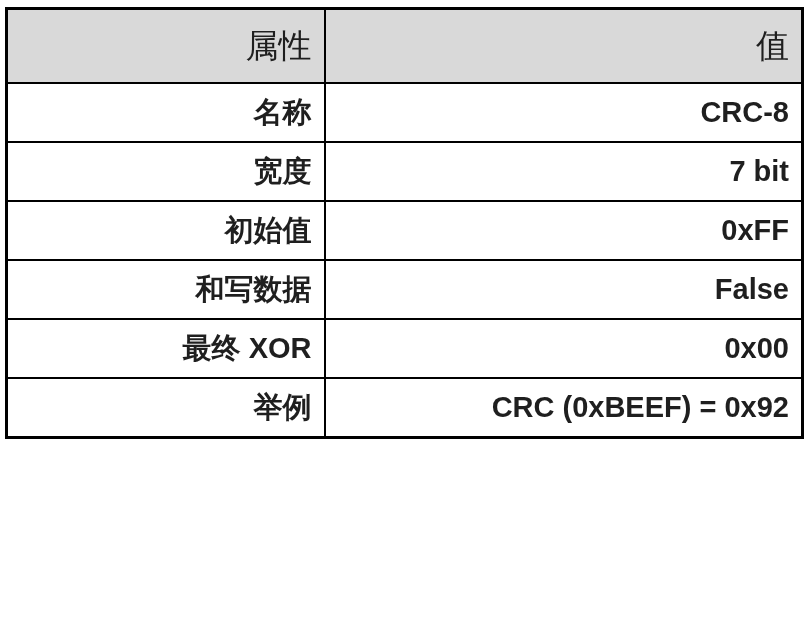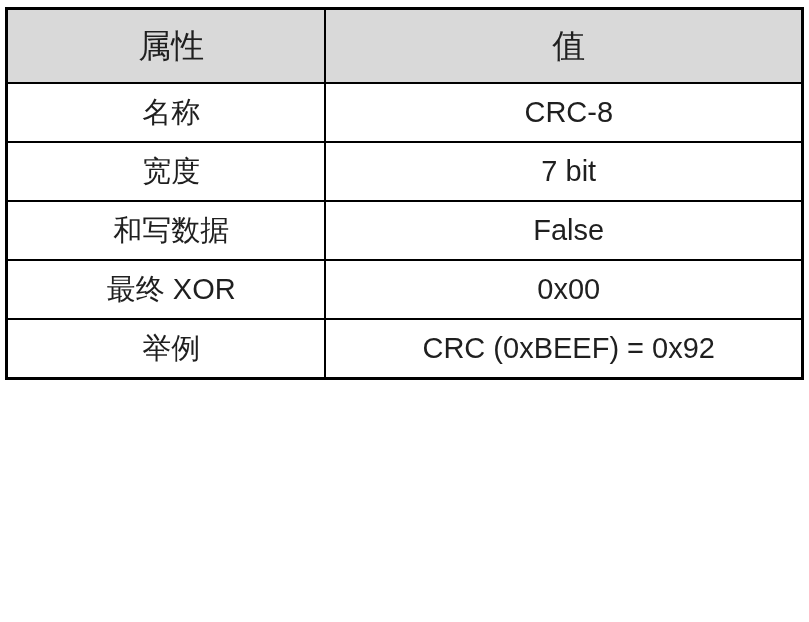--- a/index.html
+++ b/index.html
@@ -21,36 +21,36 @@
     top: 7px;
     width: 796px;
     border-collapse: collapse;
     table-layout: fixed;
     border: 3px solid var(--border, #000000);
     color: var(--text, #1f1f1f);
   }
   table.crc-table th,
   table.crc-table td {
     border: 2px solid var(--border, #000000);
-    text-align: center;
+    text-align: right;
     vertical-align: middle;
-    padding: 0 0 0 11px;
+    padding: 0 12px 0 11px;
     overflow: hidden;
     white-space: nowrap;
   }
   table.crc-table th {
     height: 72px;
     background: var(--header-bg, #d9d9d9);
     font-size: 33px;
     font-weight: 400;
   }
   table.crc-table td {
     height: 57px;
     font-size: 29px;
-    font-weight: 400;
+    font-weight: 700;
     background: #ffffff;
   }
   col.col-attr { width: 318px; }
   col.col-value { width: 478px; }
   .sup {
     font-size: 0.62em;
     position: relative;
     top: -0.45em;
   }
 </style>
@@ -72,20 +72,24 @@
     <tbody>
       <tr>
         <td>名称</td>
         <td>CRC-8</td>
       </tr>
       <tr>
         <td>宽度</td>
         <td>7 bit</td>
       </tr>
       <tr>
+        <td>初始值</td>
+        <td>0xFF</td>
+      </tr>
+      <tr>
         <td>和写数据</td>
         <td>False</td>
       </tr>
       <tr>
         <td>最终 XOR</td>
         <td>0x00</td>
       </tr>
       <tr>
         <td>举例</td>
         <td>CRC (0xBEEF) = 0x92</td>

